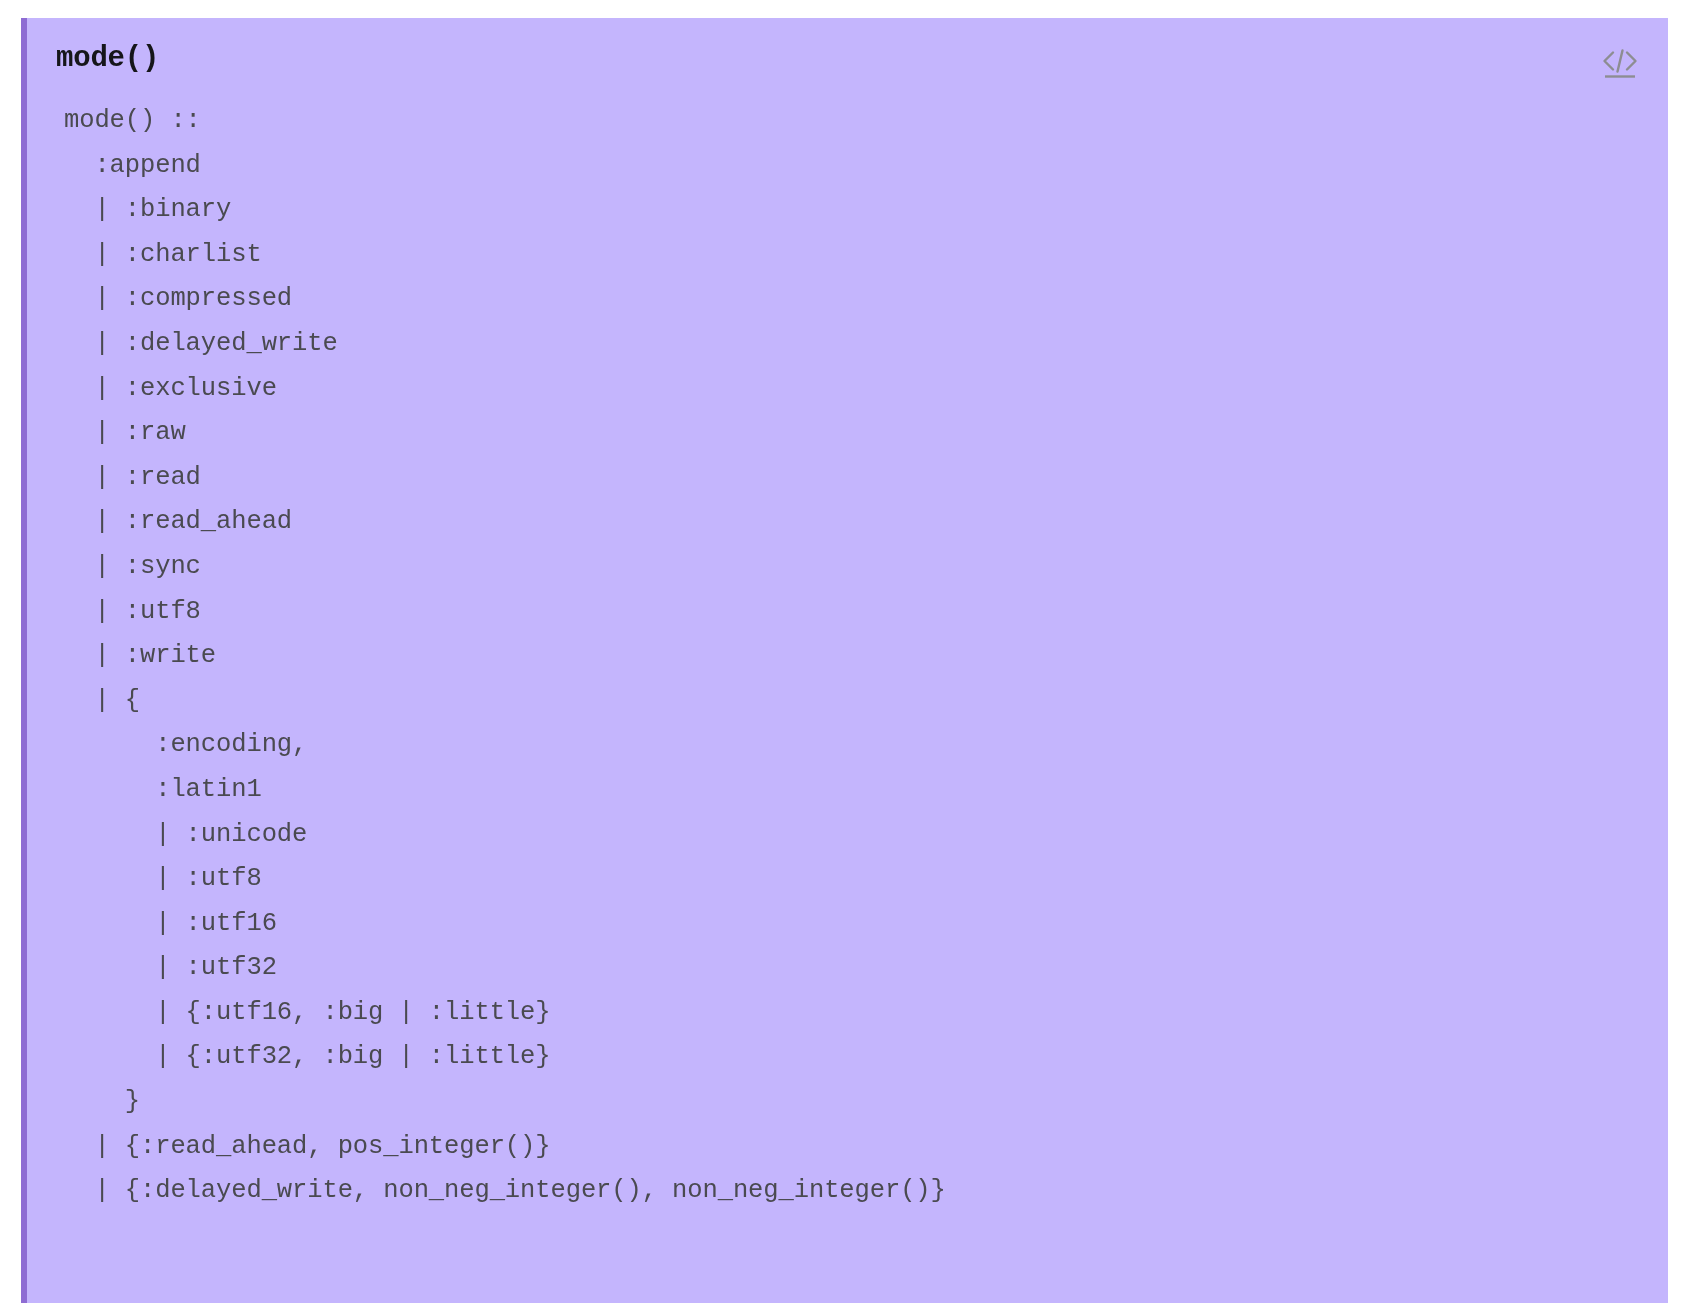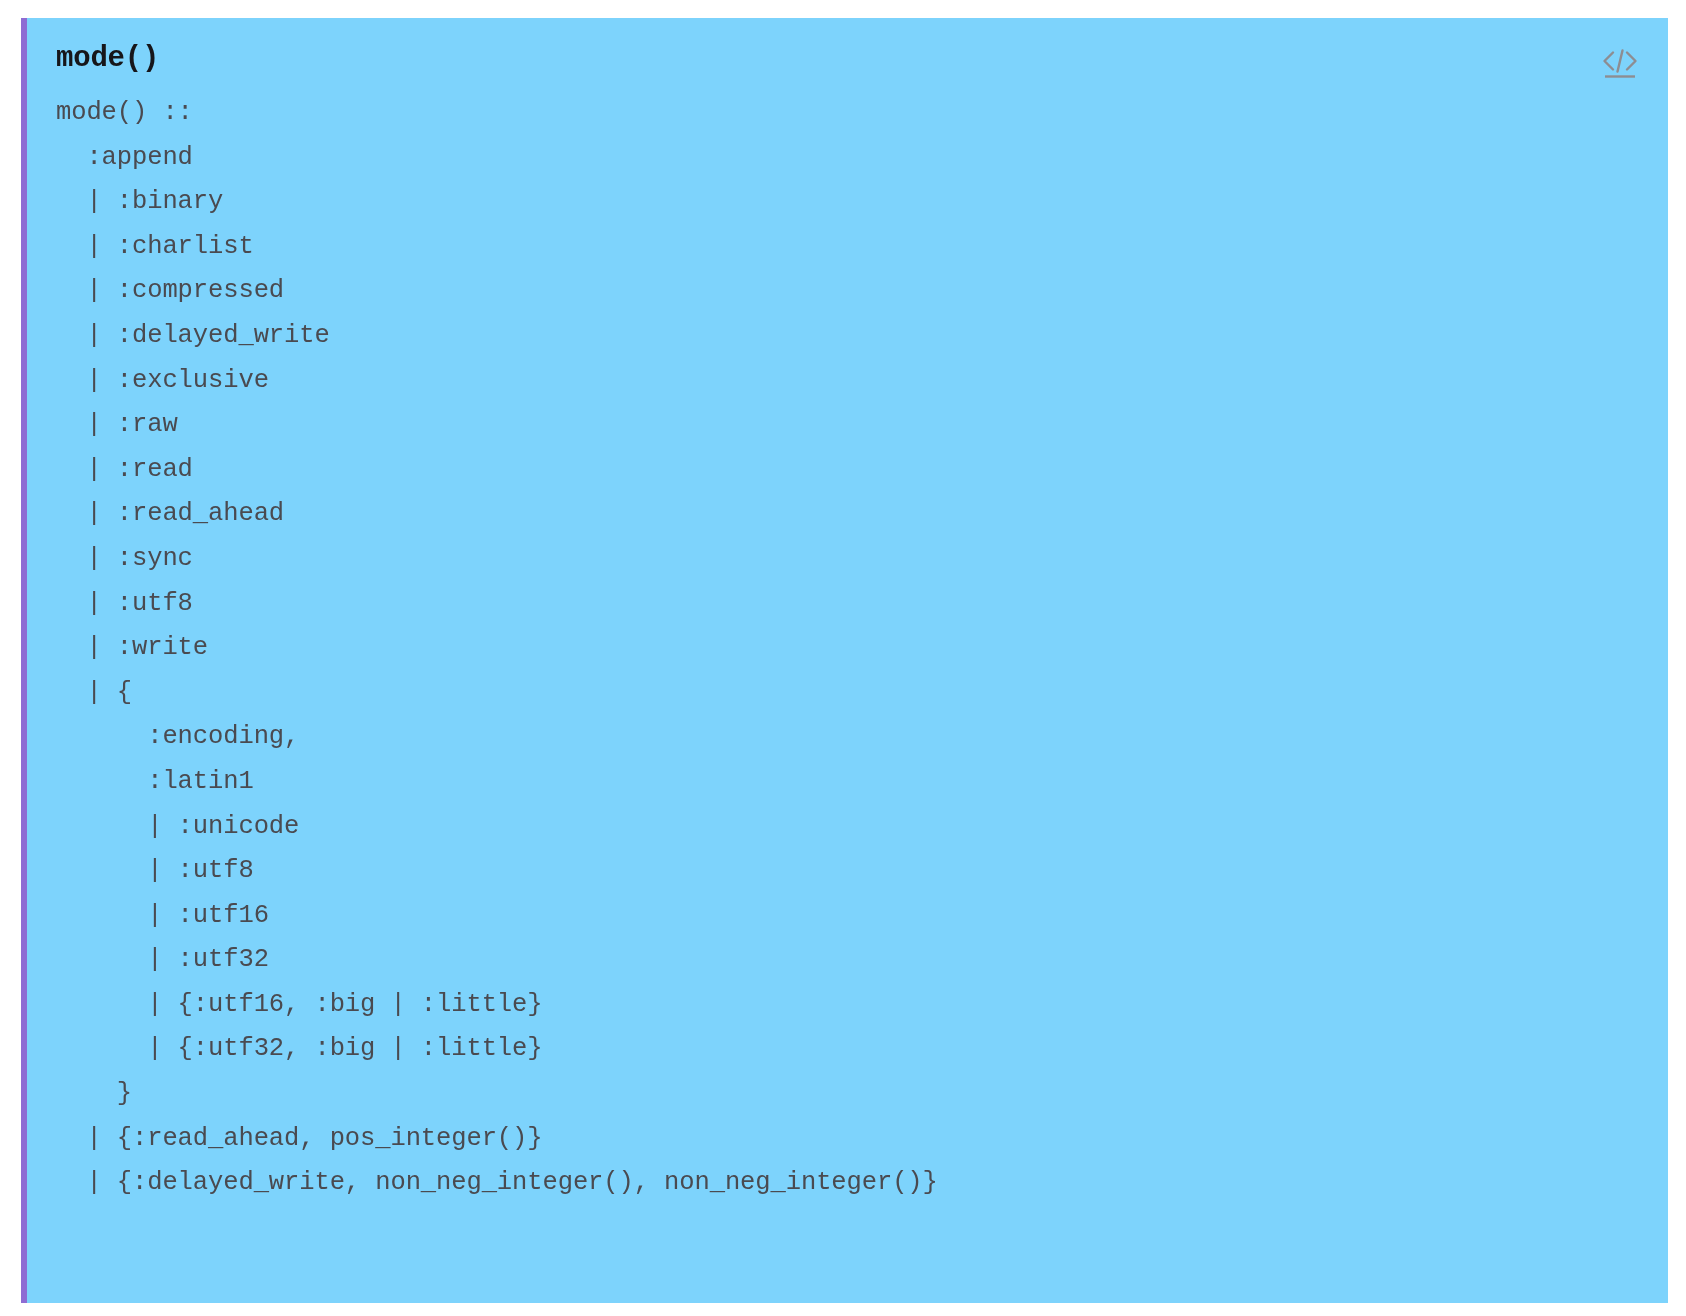--- a/index.html
+++ b/index.html
@@ -15,21 +15,21 @@
     -webkit-font-smoothing: antialiased;
   }
 
   .typespec-card {
     position: absolute;
     left: 21px;
     top: 18px;
     width: 1647px;
     height: 1285px;
     box-sizing: border-box;
-    background: #7dd3fc;
+    background: #c4b5fd;
     border-left: 6px solid #8e6cd3;
     overflow: hidden;
   }
 
   .card-inner {
     position: relative;
     padding: 26px 0 0 0;
     height: 100%;
     box-sizing: border-box;
   }
@@ -39,21 +39,21 @@
     font-weight: bold;
     font-size: 29px;
     line-height: 1;
     color: #16161a;
     padding-left: 29px;
     letter-spacing: -0.2px;
     white-space: pre;
   }
 
   .code-block {
-    margin: 0;
+    margin: 8px;
     padding: 18px 0 0 29px;
     font-family: "Liberation Mono", "DejaVu Sans Mono", monospace;
     font-size: 25.5px;
     line-height: 44.6px;
     color: #4a4a50;
     white-space: pre;
     letter-spacing: -0.1px;
   }
 
   .code-line {

